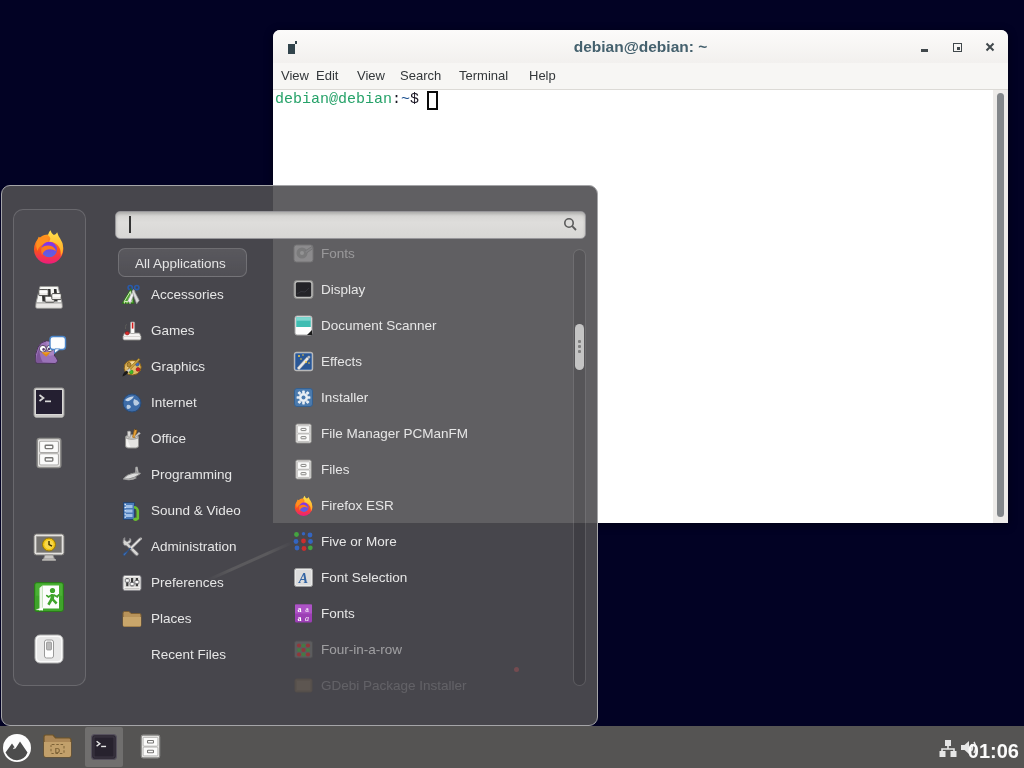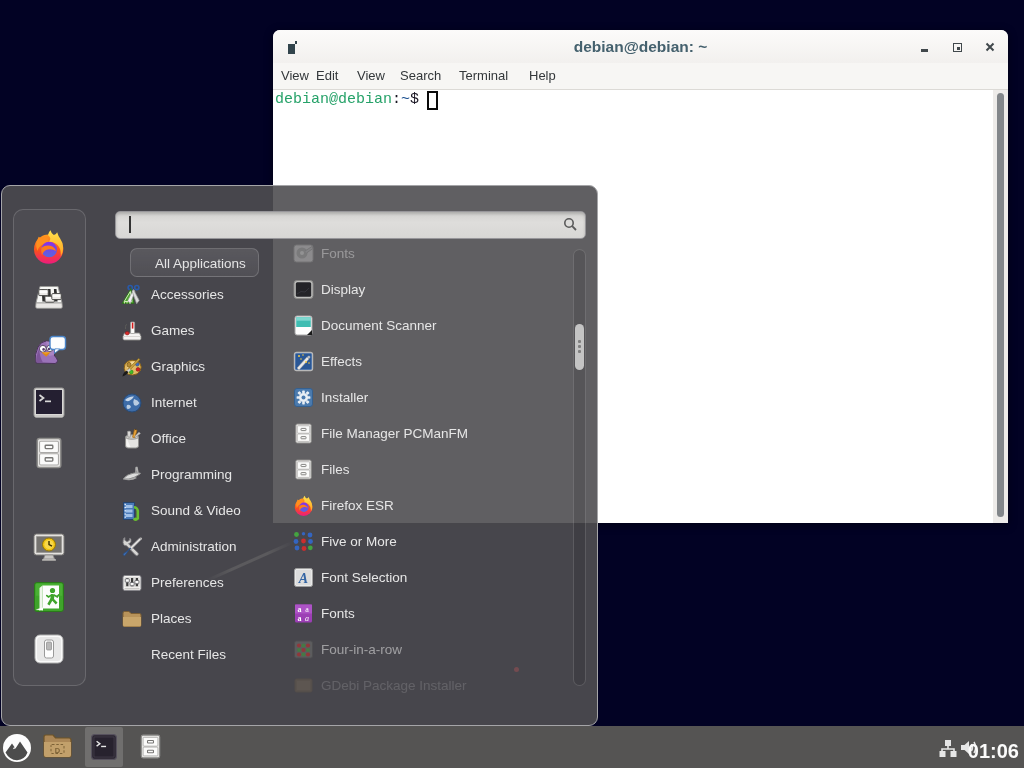--- a/index.html
+++ b/index.html
@@ -31,24 +31,24 @@
   
   #menu{position:absolute;left:1px;top:185px;width:595px;height:539px;
     background:rgba(79,78,81,0.9);border:1.5px solid #a5a5a8;border-radius:9px;}
   #favbox{position:absolute;left:11px;top:23px;width:71px;height:475px;
     border:1px solid rgba(255,255,255,0.16);border-radius:10px;
     background:rgba(255,255,255,0.035);}
   #searchbox{position:absolute;left:113px;top:25px;width:469px;height:26px;
     border:1px solid #97969a;border-radius:5px;
     background:linear-gradient(#d2d1cf,#dedddb 40%,#d8d7d5);
     box-shadow:inset 0 2px 3px rgba(0,0,0,0.18);}
-  #allapps{position:absolute;left:128px;top:62px;width:129px;height:29px;
+  #allapps{position:absolute;left:116px;top:62px;width:129px;height:29px;
     background:linear-gradient(rgba(255,255,255,0.10),rgba(255,255,255,0.055));
     border:1px solid rgba(255,255,255,0.17);border-radius:7px;
-    font-size:13.5px;color:#e4e4e4;line-height:29px;padding-left:24px;box-sizing:border-box;}
+    font-size:13.5px;color:#e4e4e4;line-height:29px;padding-left:16px;box-sizing:border-box;}
   .cat{position:absolute;left:119px;height:24px;font-size:13.5px;color:#e6e6e6;}
   .cat .lbl{position:absolute;left:30px;top:3px;white-space:nowrap;}
   .app{position:absolute;left:291px;height:24px;font-size:13.5px;color:#e6e6e6;}
   .app .lbl{position:absolute;left:28px;top:3px;white-space:nowrap;}
   .ic{position:absolute;left:0;top:0;}
   #menuscroll{position:absolute;left:571px;top:63px;width:13px;height:437px;
     border:1px solid rgba(255,255,255,0.15);border-radius:7px;background:rgba(0,0,0,0.10);box-sizing:border-box;}
   #menuthumb{position:absolute;left:1px;top:74px;width:9px;height:46px;border-radius:5px;
     background:#c4c4c4;}
   #watermark{position:absolute;left:456px;top:478px;font-family:"Liberation Serif",serif;

